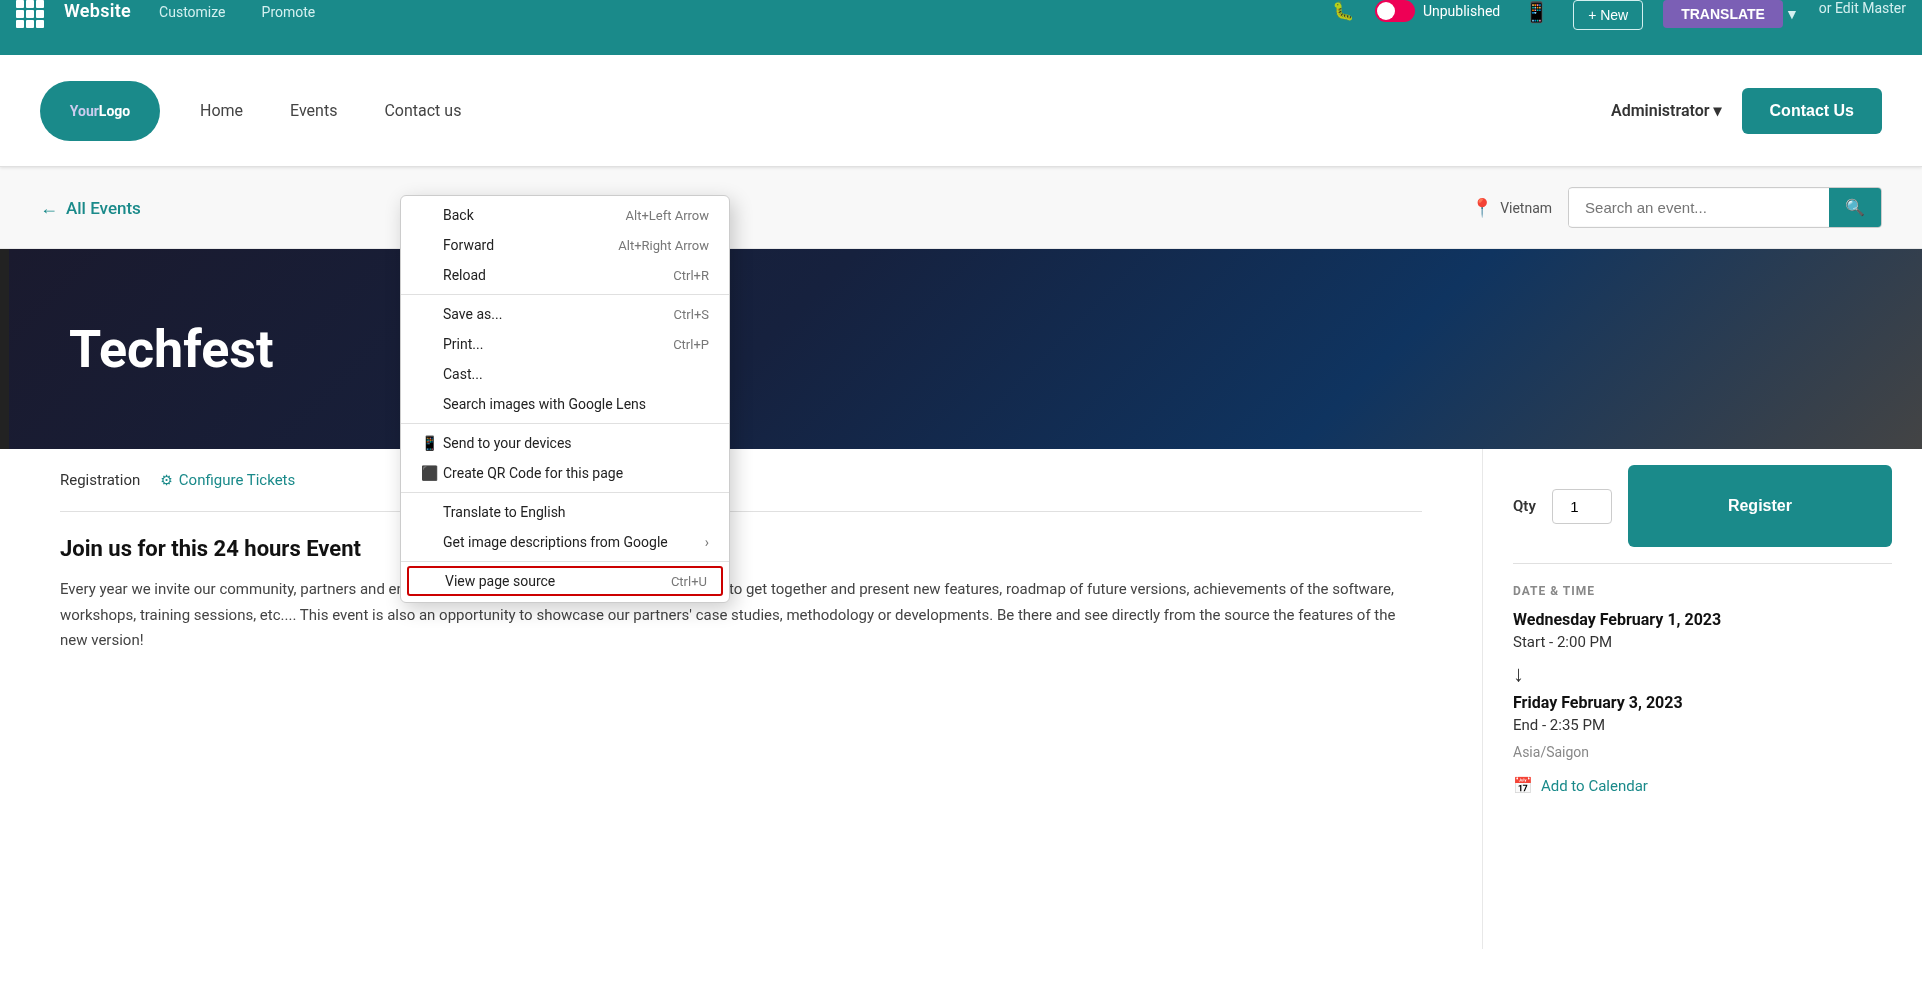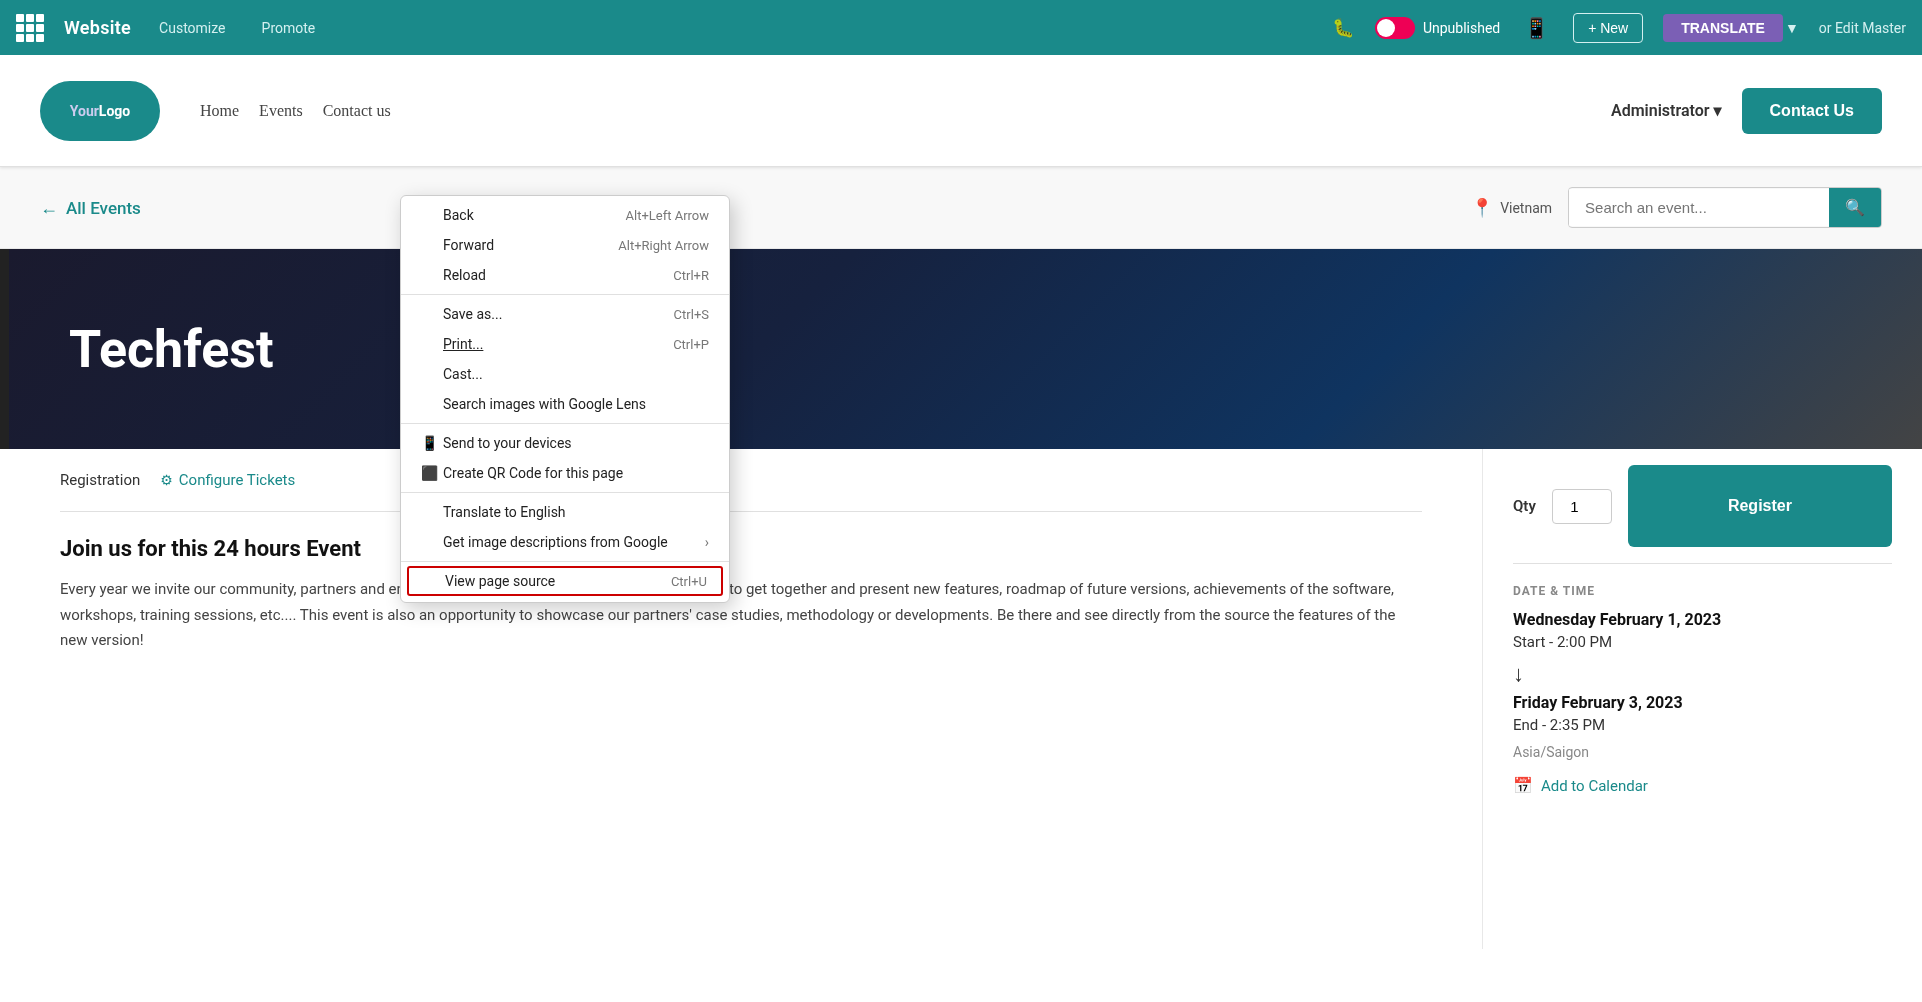--- a/index.html
+++ b/index.html
@@ -3,21 +3,21 @@
   <meta charset="utf-8">
   <style>
     * { margin: 0; padding: 0; box-sizing: border-box; }
     body { font-family: -apple-system, BlinkMacSystemFont, 'Segoe UI', Roboto, sans-serif; font-size: 14px; color: #333; background: #fff; overflow: hidden; width: 1922px; height: 1002px; }
 
     
     .top-nav {
       background: #1a8a8a;
       height: 55px;
       display: flex;
-      align-items: center;
+      align-items: flex-start;
       padding: 0 16px;
       gap: 20px;
       position: relative;
       z-index: 100;
     }
     .top-nav-grid {
       width: 28px; height: 28px;
       display: grid; grid-template-columns: repeat(3, 8px); gap: 2px;
       cursor: pointer;
     }
@@ -72,21 +72,21 @@
       position: relative; z-index: 50;
     }
     .logo-wrap {
       width: 120px; height: 60px;
       background: #1a8a8a; border-radius: 30px;
       display: flex; align-items: center; justify-content: center;
       color: #fff; font-size: 15px; font-weight: 700;
       flex-shrink: 0;
     }
     .site-nav {
-      display: flex; align-items: flex-start; gap: 20px; margin-left: 40px; flex: 1; font-family: Liberation Serif, serif;
+      display: flex; align-items: flex-start; gap: 47px; margin-left: 40px; flex: 1;
     }
     .site-nav-link {
       color: #444; font-size: 16px; cursor: pointer; text-decoration: none;
     }
     .site-header-right {
       display: flex; align-items: center; gap: 20px;
     }
     .admin-dropdown {
       font-size: 16px; color: #333; cursor: pointer; display: flex; align-items: center; gap: 4px; font-weight: 600;
     }
@@ -372,21 +372,21 @@
         <span class="cm-shortcut">Ctrl+R</span>
       </div>
       <div class="cm-separator"></div>
       <div class="cm-item">
         <span class="cm-icon"></span>
         <span style="flex: 1 1 0%;">Save as...</span>
         <span class="cm-shortcut">Ctrl+S</span>
       </div>
       <div class="cm-item">
         <span class="cm-icon"></span>
-        <span style="flex: 1 1 0%; text-decoration: underline;">Print...</span>
+        <span style="flex: 1 1 0%;">Print...</span>
         <span class="cm-shortcut">Ctrl+P</span>
       </div>
       <div class="cm-item">
         <span class="cm-icon"></span>
         <span style="flex: 1 1 0%;">Cast...</span>
       </div>
       <div class="cm-item">
         <span class="cm-icon"></span>
         <span style="flex: 1 1 0%;">Search images with Google Lens</span>
       </div>

